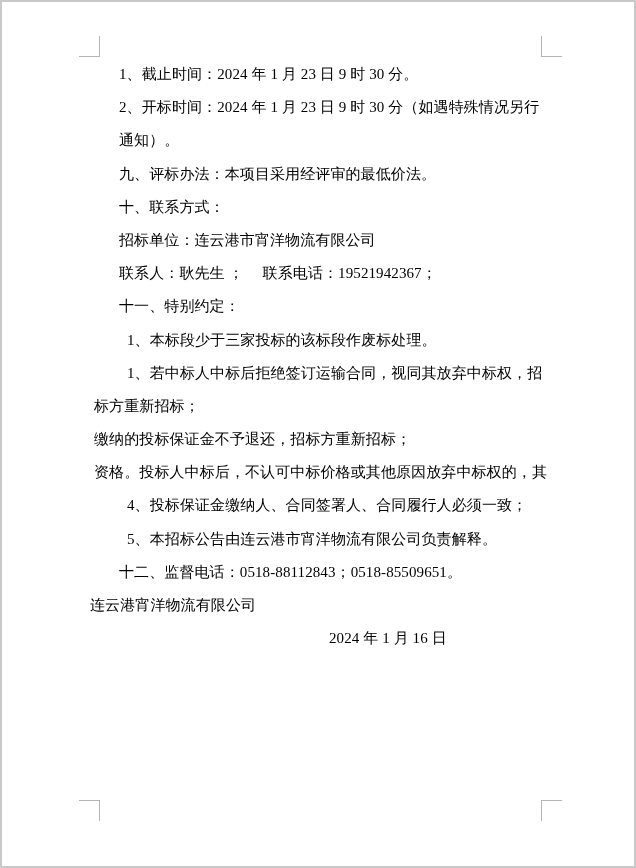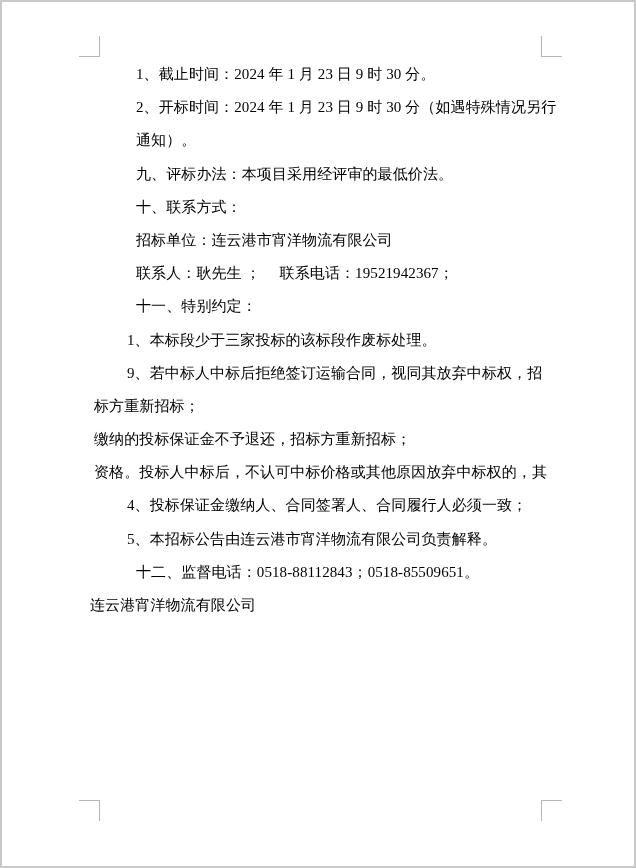--- a/index.html
+++ b/index.html
@@ -26,21 +26,21 @@
   }
   .line {
     height: 33.2px;
     line-height: 33.2px;
     font-size: 15px;
     letter-spacing: 0.1px;
     white-space: pre;
     color: #000000;
   }
   .indent-i0   { margin-left: 4px; }
-  .indent-i1   { margin-left: 46px; }
+  .indent-i1   { margin-left: 29px; }
   .indent-i2   { margin-left: 37px; }
   .indent-sign { }
   .indent-date { margin-left: 239px; }
   
   .crop {
     position: absolute;
     width: 20px;
     height: 20px;
   }
   .crop-tl { left: 77px;  top: 34px;  border-right: 1px solid #b5b5b5; border-bottom: 1px solid #b5b5b5; }
@@ -60,22 +60,23 @@
   <div class="content" id="doc-content">
       <div class="line indent-i1">1、截止时间：2024 年 1 月 23 日 9 时 30 分。</div>
       <div class="line indent-i1">2、开标时间：2024 年 1 月 23 日 9 时 30 分（如遇特殊情况另行</div>
       <div class="line indent-i1">通知）。</div>
       <div class="line indent-i1">九、评标办法：本项目采用经评审的最低价法。</div>
       <div class="line indent-i1">十、联系方式：</div>
       <div class="line indent-i1">招标单位：连云港市宵洋物流有限公司</div>
       <div class="line indent-i1">联系人：耿先生 ；　 联系电话：19521942367；</div>
       <div class="line indent-i1">十一、特别约定：</div>
       <div class="line indent-i2">1、本标段少于三家投标的该标段作废标处理。</div>
-      <div class="line indent-i2">9、若中标人中标后拒绝签订运输合同，视同其放弃中标权，招</div>
+      <div class="line indent-i2">1、若中标人中标后拒绝签订运输合同，视同其放弃中标权，招</div>
       <div class="line indent-i0">标方重新招标；</div>
       <div class="line indent-i0">缴纳的投标保证金不予退还，招标方重新招标；</div>
       <div class="line indent-i0">资格。投标人中标后，不认可中标价格或其他原因放弃中标权的，其</div>
       <div class="line indent-i2">4、投标保证金缴纳人、合同签署人、合同履行人必须一致；</div>
       <div class="line indent-i2">5、本招标公告由连云港市宵洋物流有限公司负责解释。</div>
       <div class="line indent-i1">十二、监督电话：0518-88112843；0518-85509651。</div>
       <div class="line indent-sign">连云港宵洋物流有限公司</div>
+      <div class="line indent-date">2024 年 1 月 16 日</div>
     </div>
 </div>
 
 </body></html>

